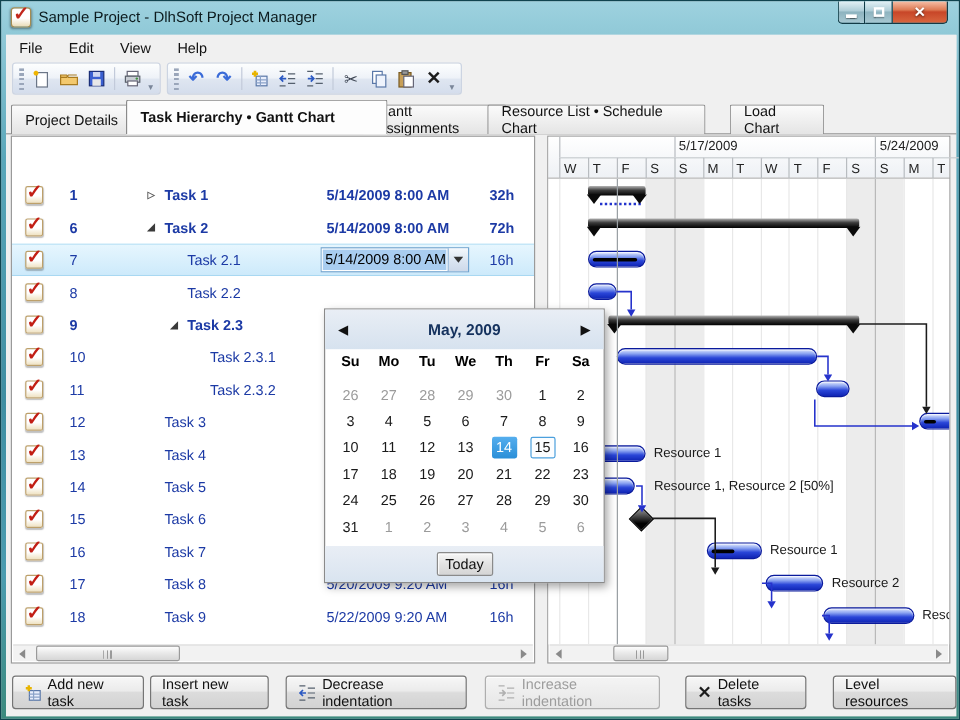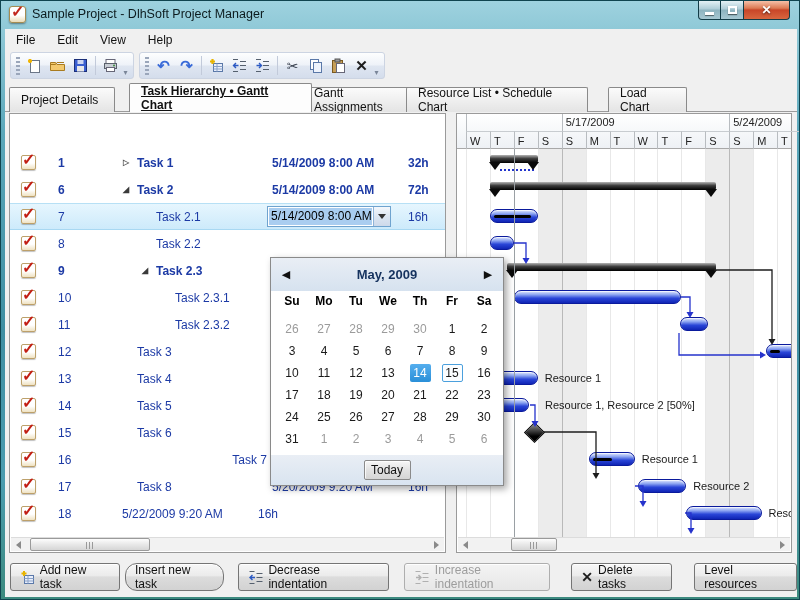--- a/index.html
+++ b/index.html
@@ -228,21 +228,21 @@
         <div class="tbtn">
             <span class="xglyph">✕</span>
           </div>
         <div class="tover">▾</div>
       </div>
     </div>
 
     <div class="tabstrip">
       <div class="baseline"></div>
     <div class="tab" style="left: 4px; width: 106px;">Project Details</div>
-        <div class="tab active" style="left: 124px; width: 183px; text-decoration: underline;">Task Hierarchy • Gantt Chart</div>
+        <div class="tab active" style="left: 100px; width: 218px;">Task Hierarchy • Gantt Chart</div>
         <div class="tab" style="left: 297px; width: 120px;">Gantt Assignments</div>
         <div class="tab" style="left: 401px; width: 182px;">Resource List • Schedule Chart</div>
         <div class="tab" style="left: 603px; width: 79px;">Load Chart</div>
       </div>
 
     <div class="panel" id="gridPanel">
       <div id="gridRows">
           <div class="trow bold" style="top: 35px;">
             <div class="cell" style="width: 37px; justify-content: center;">
               <span class="chk"></span>
@@ -378,21 +378,21 @@
               <span>Task 6</span>
             </div>
             <div class="cell" style="width: 125px; padding-left: 5px;"></div>
             <div class="cell" style="width: 53px; padding-left: 16px;"></div>
           </div>
           <div class="trow" style="top: 332px;">
             <div class="cell" style="width: 37px; justify-content: center;">
               <span class="chk"></span>
             </div>
             <div class="cell" style="width: 70px; padding-left: 11px;">16</div>
-            <div class="cell" style="width: 150px; padding-left: 6px; justify-content: flex-end;">
+            <div class="cell" style="width: 150px; padding-left: 6px;">
               <span class="expander"></span>
               <span>Task 7</span>
             </div>
             <div class="cell" style="width: 125px; padding-left: 5px;">5/18/2009 9:20 AM</div>
             <div class="cell" style="width: 53px; padding-left: 16px;">16h</div>
           </div>
           <div class="trow" style="top: 359px;">
             <div class="cell" style="width: 37px; justify-content: center;">
               <span class="chk"></span>
             </div>
@@ -402,20 +402,24 @@
               <span>Task 8</span>
             </div>
             <div class="cell" style="width: 125px; padding-left: 5px;">5/20/2009 9:20 AM</div>
             <div class="cell" style="width: 53px; padding-left: 16px;">16h</div>
           </div>
           <div class="trow" style="top: 386px;">
             <div class="cell" style="width: 37px; justify-content: center;">
               <span class="chk"></span>
             </div>
             <div class="cell" style="width: 70px; padding-left: 11px;">18</div>
+            <div class="cell" style="width: 150px; padding-left: 6px;">
+              <span class="expander"></span>
+              <span>Task 9</span>
+            </div>
             <div class="cell" style="width: 125px; padding-left: 5px;">5/22/2009 9:20 AM</div>
             <div class="cell" style="width: 53px; padding-left: 16px;">16h</div>
           </div>
         </div>
       <div class="hscroll">
         <div class="sb-arrow left">
             <div class="tri-l"></div>
           </div>
         <div class="sb-thumb" id="gridThumb" style="left: 19px; width: 120px;"></div>
         <div class="sb-arrow right">
@@ -689,21 +693,21 @@
 
     <div class="bottombar" id="bottomBar">
         <div class="bbtn" style="margin-left: 5px;">
           <svg width="15" height="15">
             <rect x="4.5" y="5.5" width="9" height="8" fill="#e8eefc" stroke="#5a78a8"></rect>
             <path d="M4.5 8.5 h9 M4.5 11 h9 M8 5.5 v8" stroke="#8aa2c8"></path>
             <path d="M1.5 3.5 h5 M4 1 v5" stroke="#e8b400" stroke-width="2"></path>
           </svg>
           <span>Add new task</span>
         </div>
-        <div class="bbtn" style="margin-left: 5px; border-radius: 12px;">
+        <div class="bbtn" style="margin-left: 5px;">
           <span>Insert new task</span>
         </div>
         <div class="bbtn" style="margin-left: 14px;">
           <svg width="16" height="15">
             <path d="M8.5 3.5 h6 M8.5 7.5 h6 M8.5 11.5 h6 M1.5 1.5 h5 M1.5 13.5 h5" stroke="#55606e"></path>
             <path d="M7 7.5 H2.5 M4.5 5 L2 7.5 L4.5 10" stroke="#2b59c3" stroke-width="1.4" fill="none"></path>
           </svg>
           <span>Decrease indentation</span>
         </div>
         <div class="bbtn disabled" style="margin-left: 15px;">

